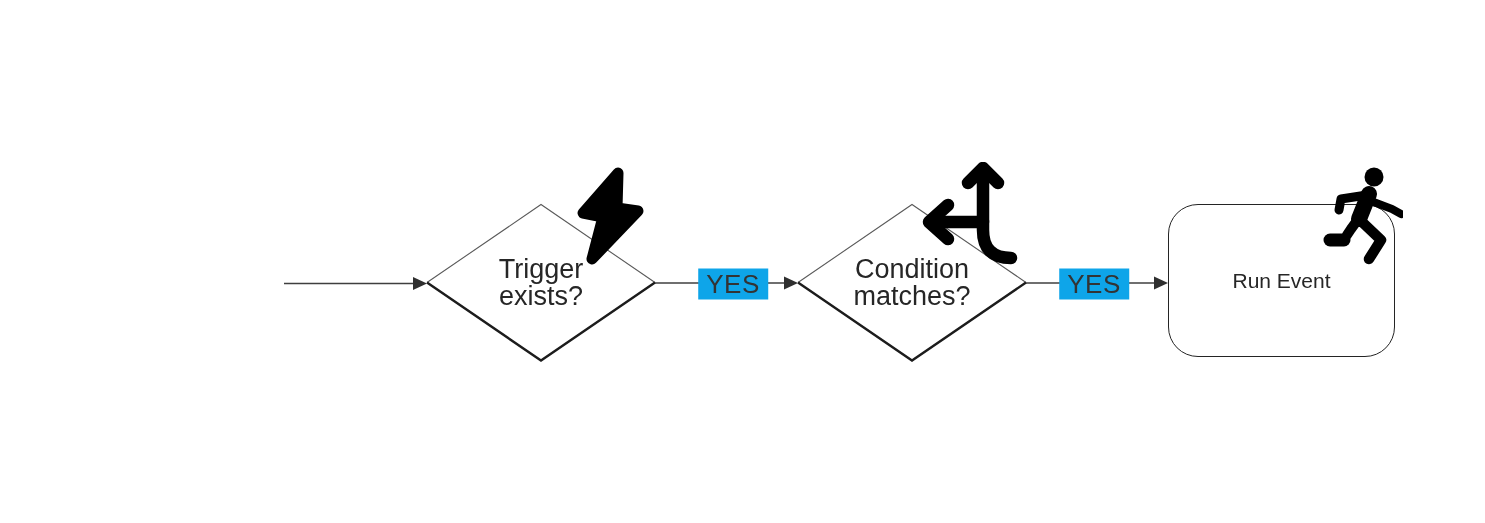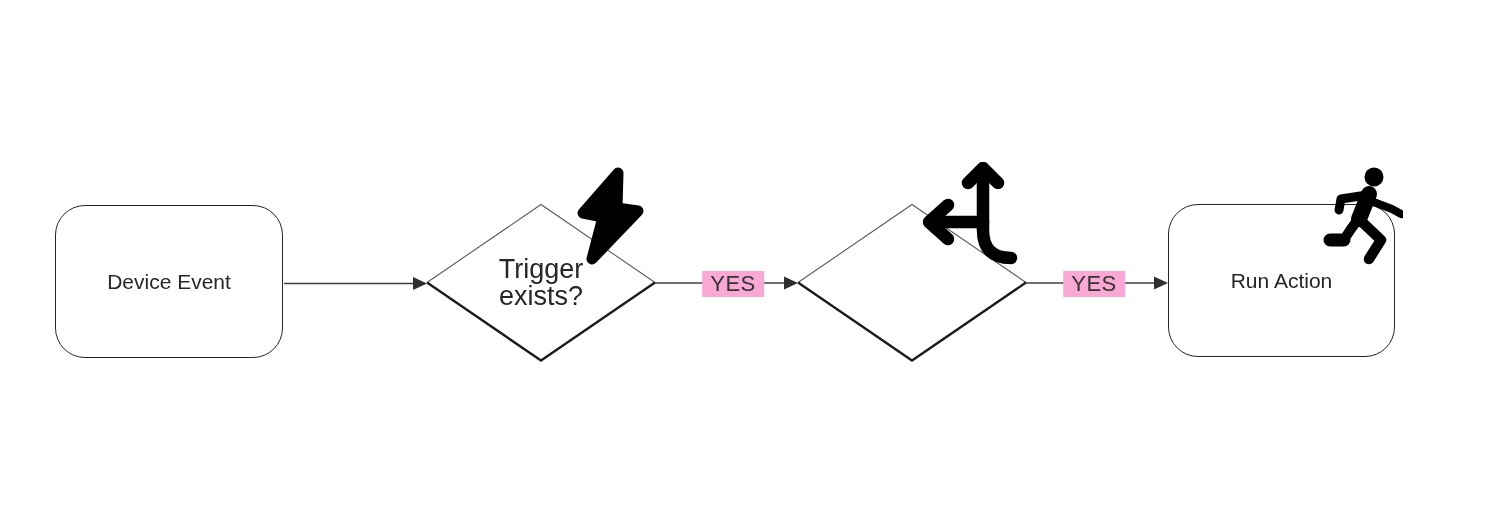--- a/index.html
+++ b/index.html
@@ -42,23 +42,23 @@
     width: 180px;
     text-align: center;
     font-size: 27px;
     line-height: 27px;
     color: #262626;
     white-space: pre-line;
   }
   .edge-label {
     position: absolute;
     transform: translate(-50%, -50%);
-    background: #f9a8d4;
+    background: #0ea5e9;
     padding: 0 8px;
-    font-size: 22px;
+    font-size: 26px;
     letter-spacing: 0.5px;
     color: #333333;
   }
   .icon-svg {
     position: absolute;
   }
 </style>
 </head>
 <body>
 
@@ -87,31 +87,30 @@
       <path d="M427 282.5 L541 360.5 L655 282.5" fill="none" stroke="#1c1c1c" stroke-width="2.4"></path>
     </g>
 
     <g>
       <polygon points="798,282.5 912,204.5 1026,282.5 912,360.5" fill="#ffffff"></polygon>
       <path d="M798 282.5 L912 204.5 L1026 282.5" fill="none" stroke="#5a5a5a" stroke-width="1.1"></path>
       <path d="M798 282.5 L912 360.5 L1026 282.5" fill="none" stroke="#1c1c1c" stroke-width="2.4"></path>
     </g>
   </svg>
 
-  <div class="node-rect" style="left:55px; top:205px; width:228px; height:153px;">
-    <div class="node-label">Device Event</div>
-  </div>
 
   <div class="node-rect" style="left:1168px; top:204px; width:227px; height:153px;">
-    <div class="node-label">Run Action</div>
+    <div class="node-label">Run Event</div>
   </div>
 
   <div class="diamond-label" style="left:451px; top:256px;">Trigger
 exists?</div>
 
+  <div class="diamond-label" style="left:822px; top:256px;">Condition
+matches?</div>
 
   <div class="edge-label" style="left:733px; top:284px;">YES</div>
 
   <div class="edge-label" style="left:1094px; top:284px;">YES</div>
 
   <svg class="icon-svg" style="left:572px; top:163px;" width="76" height="104" viewBox="0 0 76 104">
     <path d="M46 10 L11 50 L31 54 L20 96 L66 48 L45 45 Z" fill="#000000" stroke="#000000" stroke-width="11" stroke-linejoin="round"></path>
   </svg>
 
   <svg class="icon-svg" style="left:920px; top:162px;" width="105" height="105" viewBox="0 0 105 105">

